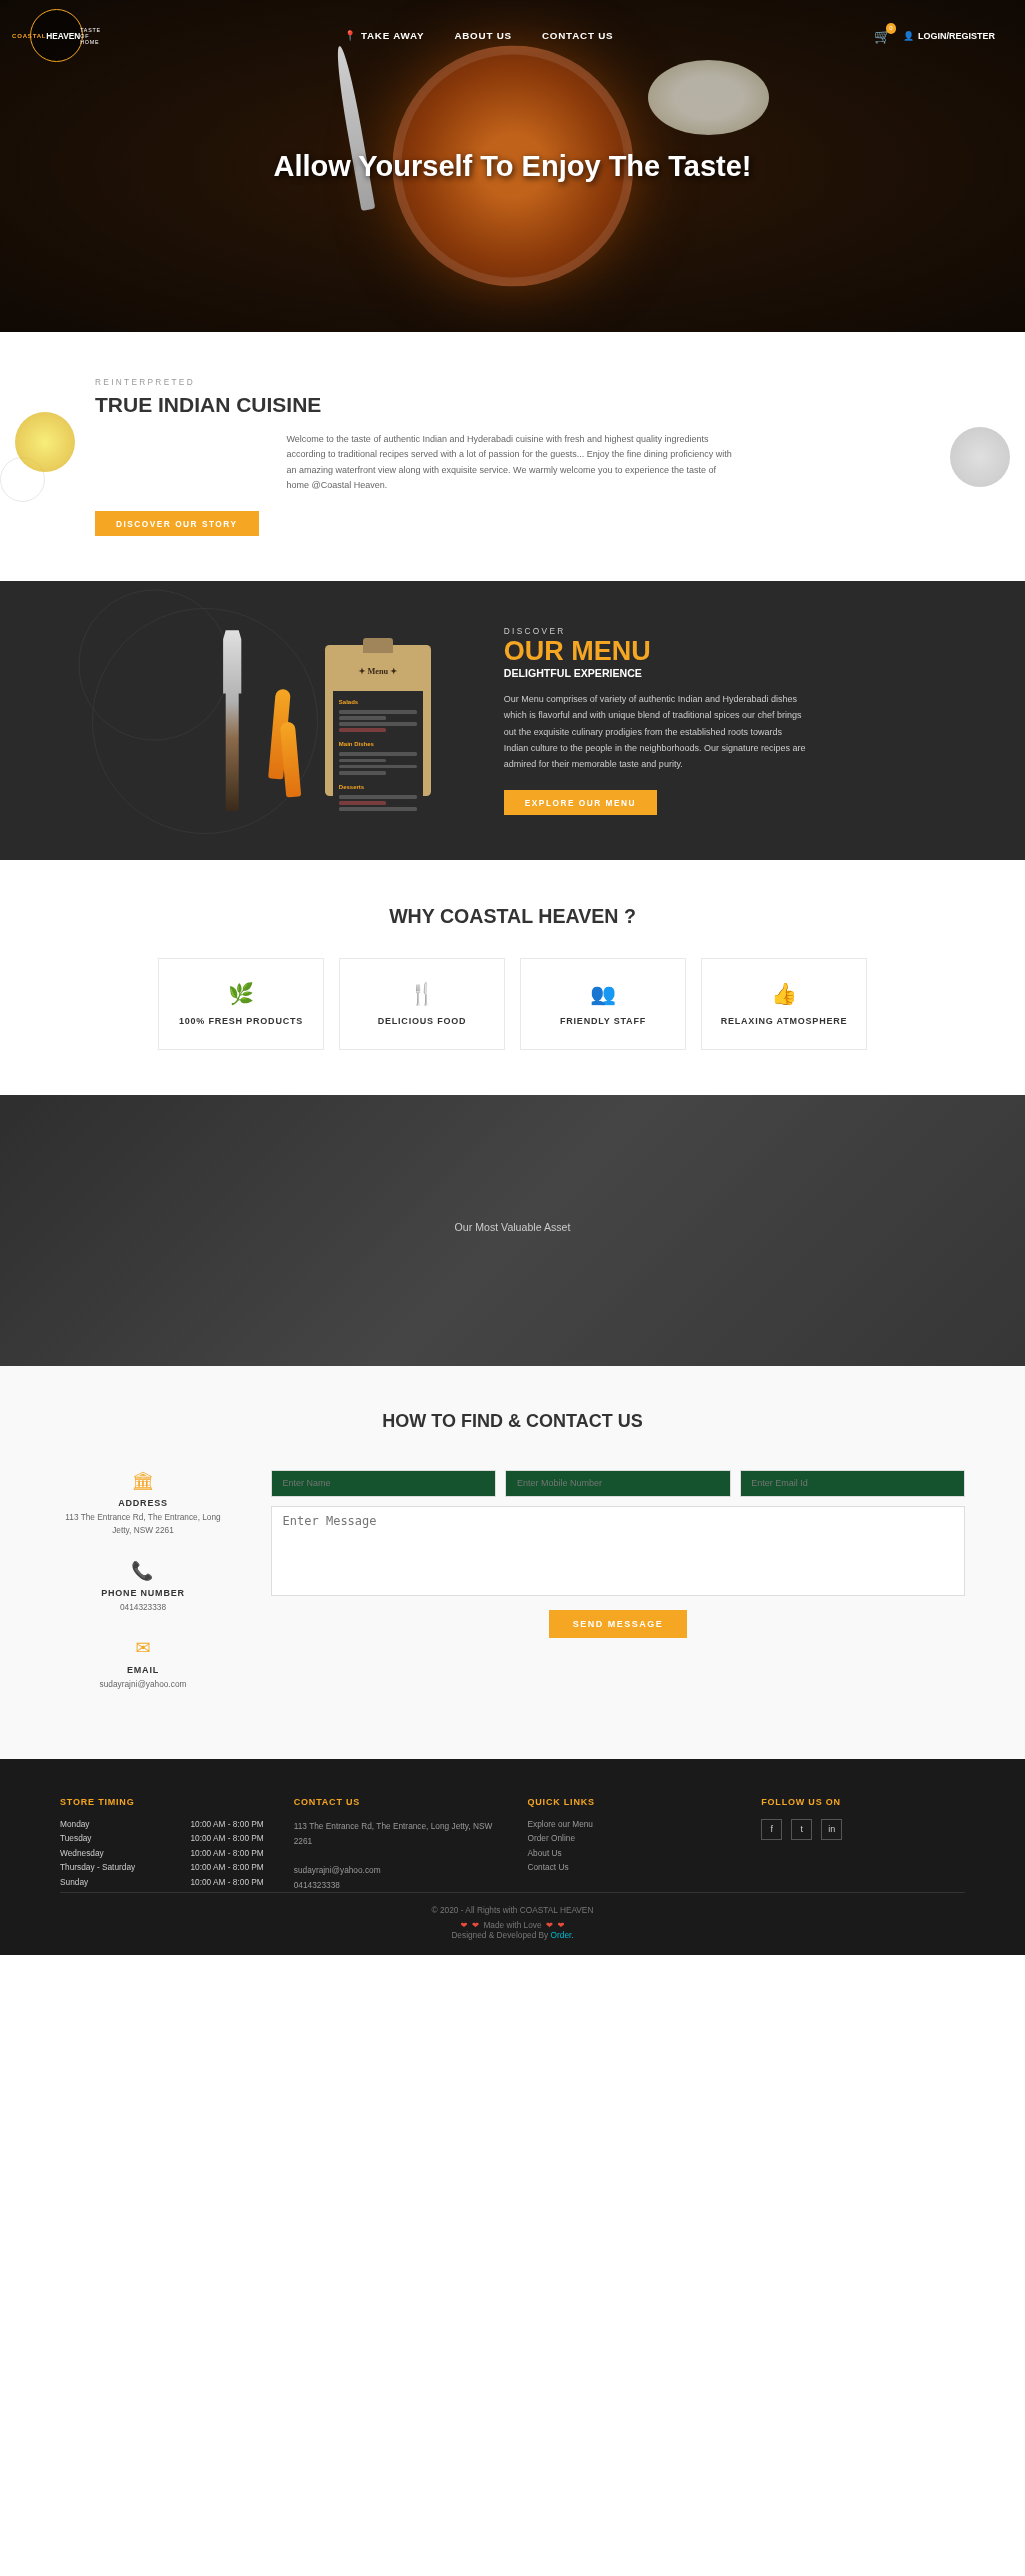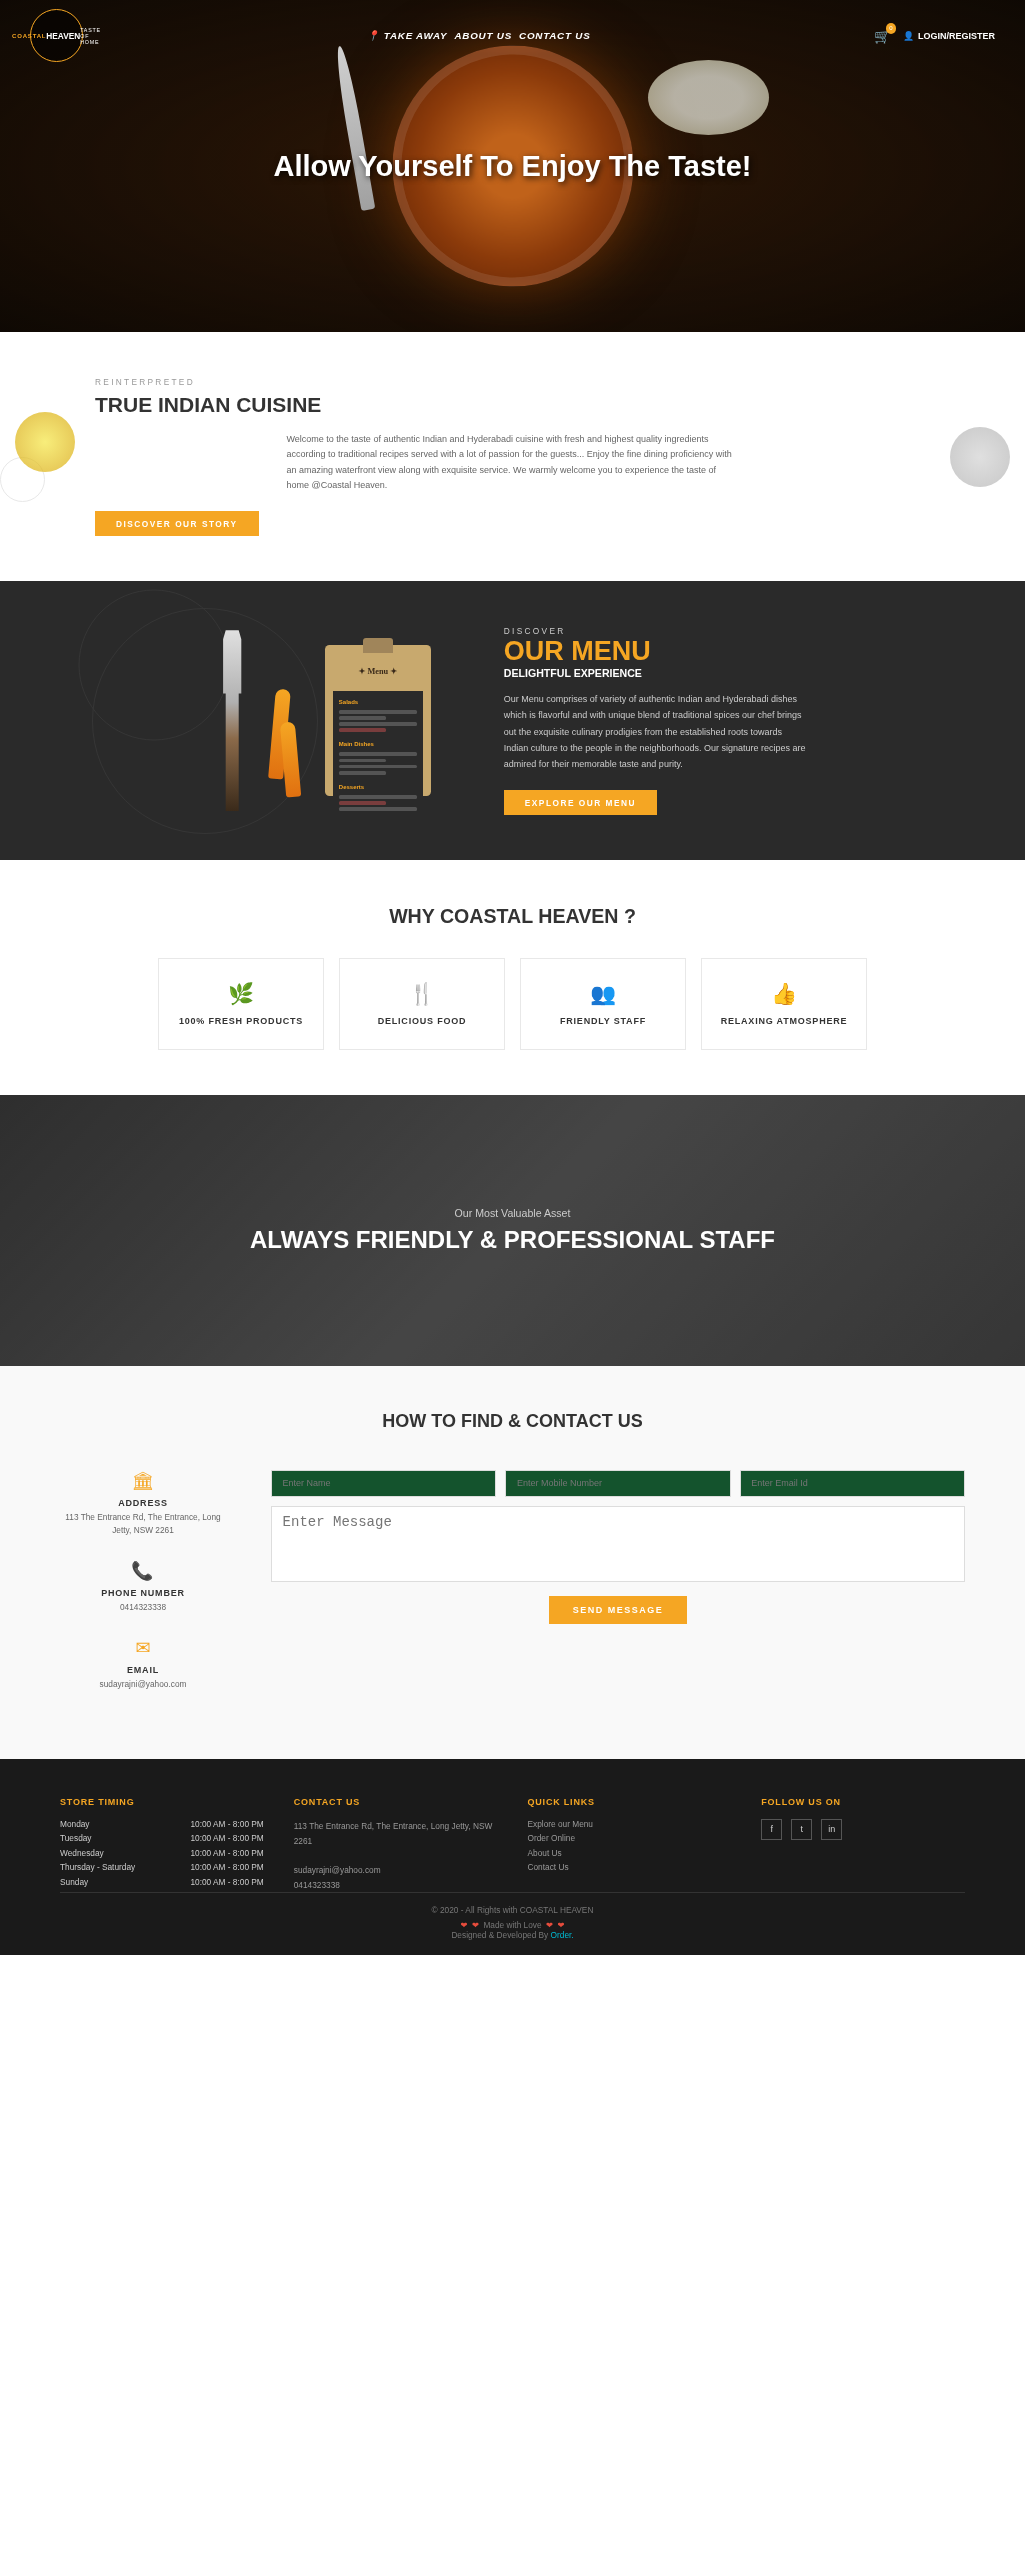--- a/index.html
+++ b/index.html
@@ -14,21 +14,21 @@
     .logo-area { display: flex; flex-direction: column; align-items: center; }
     .logo-circle {
       width: 53px; height: 53px; border-radius: 50%;
       background: rgba(0,0,0,0.5);
       display: flex; align-items: center; justify-content: center;
       border: 1.5px solid #f5a623;
     }
     .logo-text-top { color: #f5a623; font-size: 6px; font-weight: bold; letter-spacing: 0.8px; }
     .logo-name { color: #fff; font-size: 8.3px; font-weight: bold; }
     .logo-tagline { color: #fff; font-size: 5.3px; letter-spacing: 0.8px; }
-    .nav-links { display: flex; align-items: center; gap: 7px; font-style: italic; }
+    .nav-links { display: flex; align-items: center; gap: 30px; }
     .nav-link { color: #fff; text-decoration: none; font-size: 9.8px; font-weight: 600; letter-spacing: 0.8px; }
     .nav-icons { display: flex; align-items: center; gap: 12px; }
     .nav-cart { position: relative; color: #fff; font-size: 13.6px; }
     .cart-badge {
       position: absolute; top: -4.5px; right: -4.5px;
       background: #f5a623; color: #fff; border-radius: 50%;
       width: 10.6px; height: 10.6px; font-size: 6px;
       display: flex; align-items: center; justify-content: center;
     }
     .nav-login { color: #fff; font-size: 9px; font-weight: 600; display: flex; align-items: center; gap: 3px; }
@@ -139,22 +139,22 @@
     .contact-info-label { font-size: 9px; font-weight: 700; text-transform: uppercase; letter-spacing: 0.8px; margin-bottom: 3px; }
     .contact-info-text { font-size: 8.3px; color: #666; line-height: 1.6; }
     .contact-form { flex: 1; }
     .form-row { display: flex; gap: 9px; margin-bottom: 9px; }
     .form-input {
       flex: 1; padding: 7.5px 10.6px; border: 0.8px solid #ddd;
       font-size: 9px; color: #999; background: #14532d; outline: none;
     }
     .form-textarea {
       width: 100%; padding: 7.5px 10.6px; border: 0.8px solid #ddd;
-      font-size: 14px; color: #999; background: #fff; outline: none;
-      height: 76px; resize: none; margin-bottom: 10.6px; font-family: Liberation Mono, monospace;
+      font-size: 12px; color: #999; background: #fff; outline: none;
+      height: 90px; resize: none; margin-bottom: 10.6px;
     }
     .btn-send {
       background: #f5a623; color: #fff; border: none;
       padding: 9px 24px; font-size: 9px; font-weight: 700;
       letter-spacing: 1.5px; text-transform: uppercase; cursor: pointer;
       display: block; margin: 0 auto;
     }
 
     
     footer { background: #1a1a1a; padding: 38px 60px 15px; color: #ccc; }
@@ -308,21 +308,20 @@
     </div>
     <div class="feature-card">
       <span class="feature-icon">👍</span>
       <span class="feature-label">RELAXING ATMOSPHERE</span>
     </div>
   </div>
 </section>
 
 <section class="section-staff">
   <p class="staff-subtitle">Our Most Valuable Asset</p>
-  <h2 class="staff-title">ALWAYS FRIENDLY &amp; PROFESSIONAL STAFF</h2>
 </section>
 
 <section class="section-contact">
   <h2>HOW TO FIND &amp; CONTACT US</h2>
   <div class="contact-layout">
     <div class="contact-info">
       <div class="contact-info-item">
         <span class="contact-icon">🏛</span>
         <span class="contact-info-label">ADDRESS</span>
         <span class="contact-info-text">113 The Entrance Rd, The Entrance, Long Jetty, NSW 2261</span>

